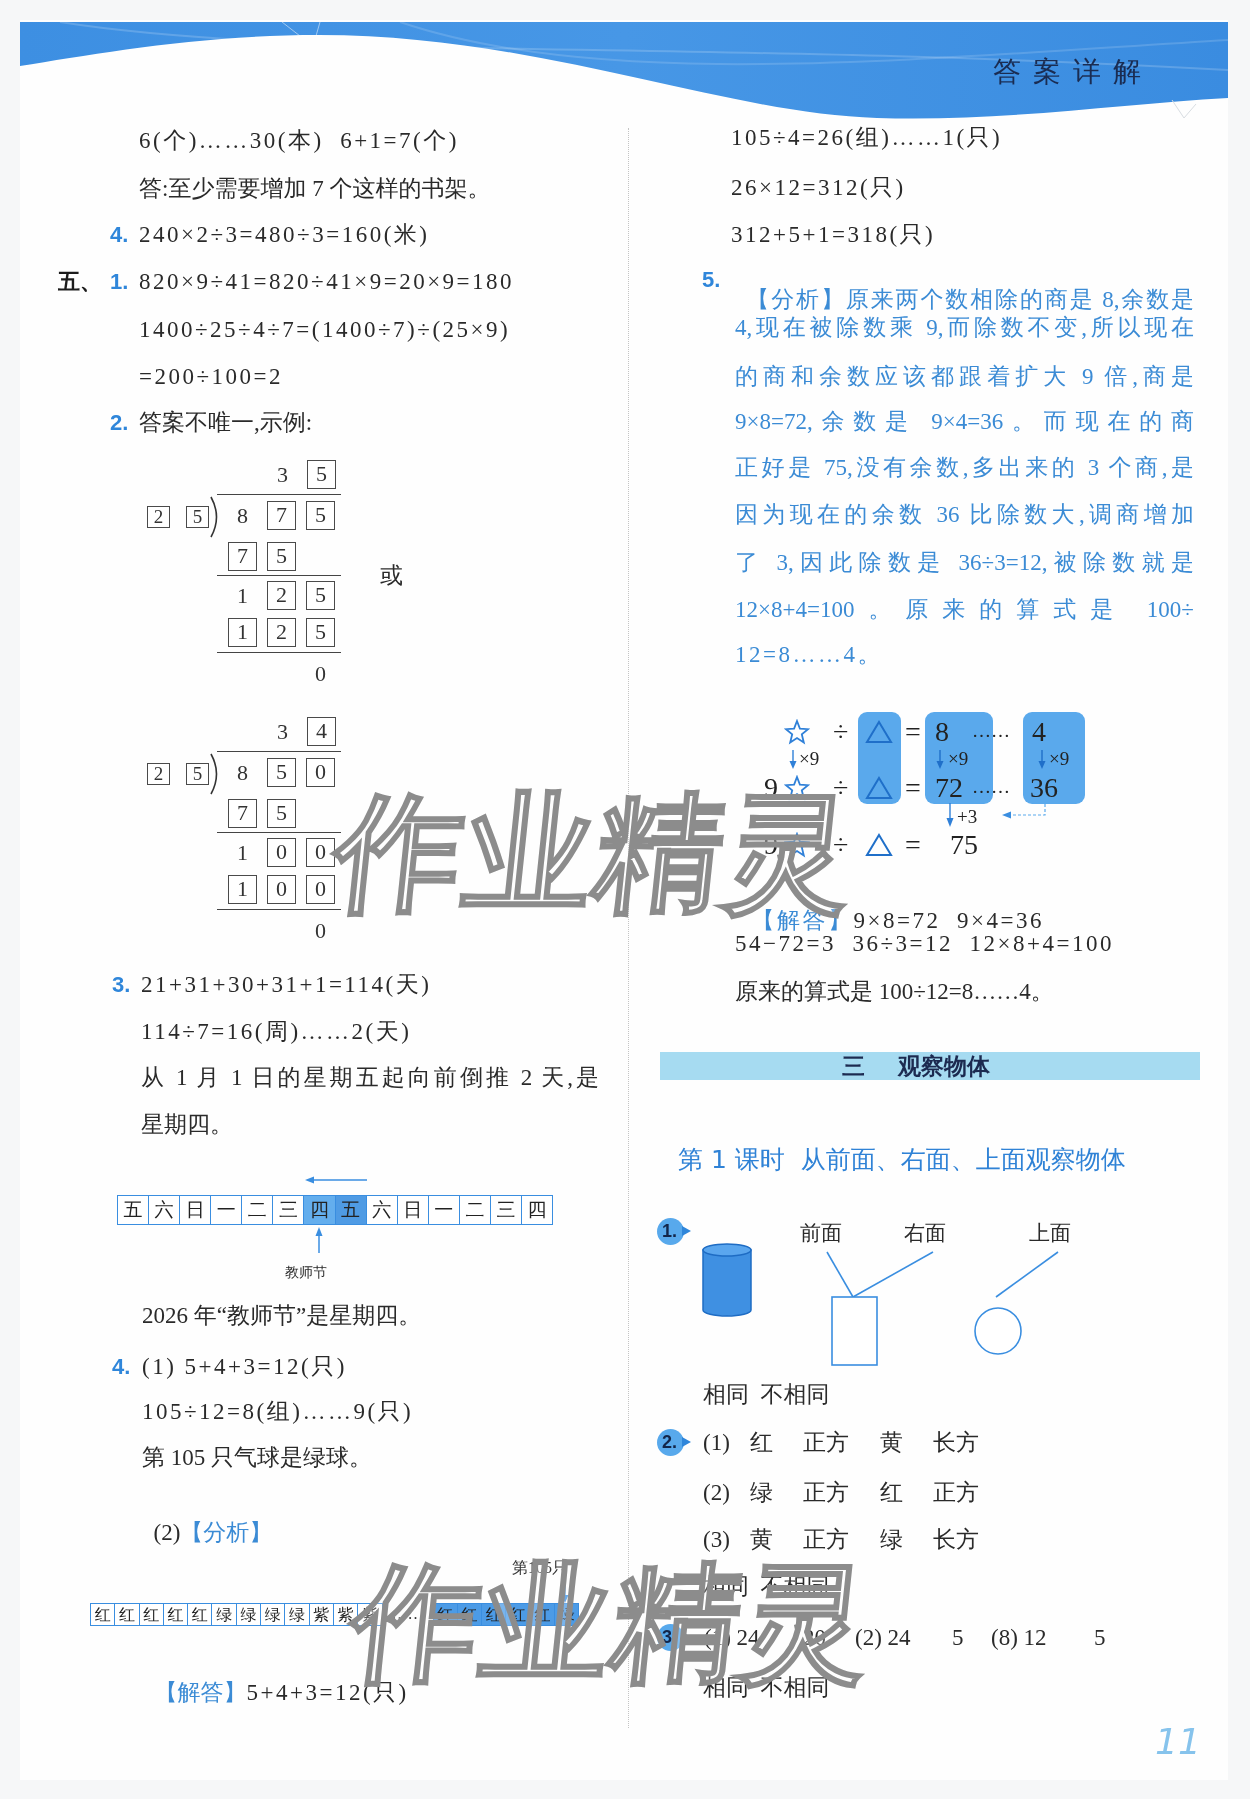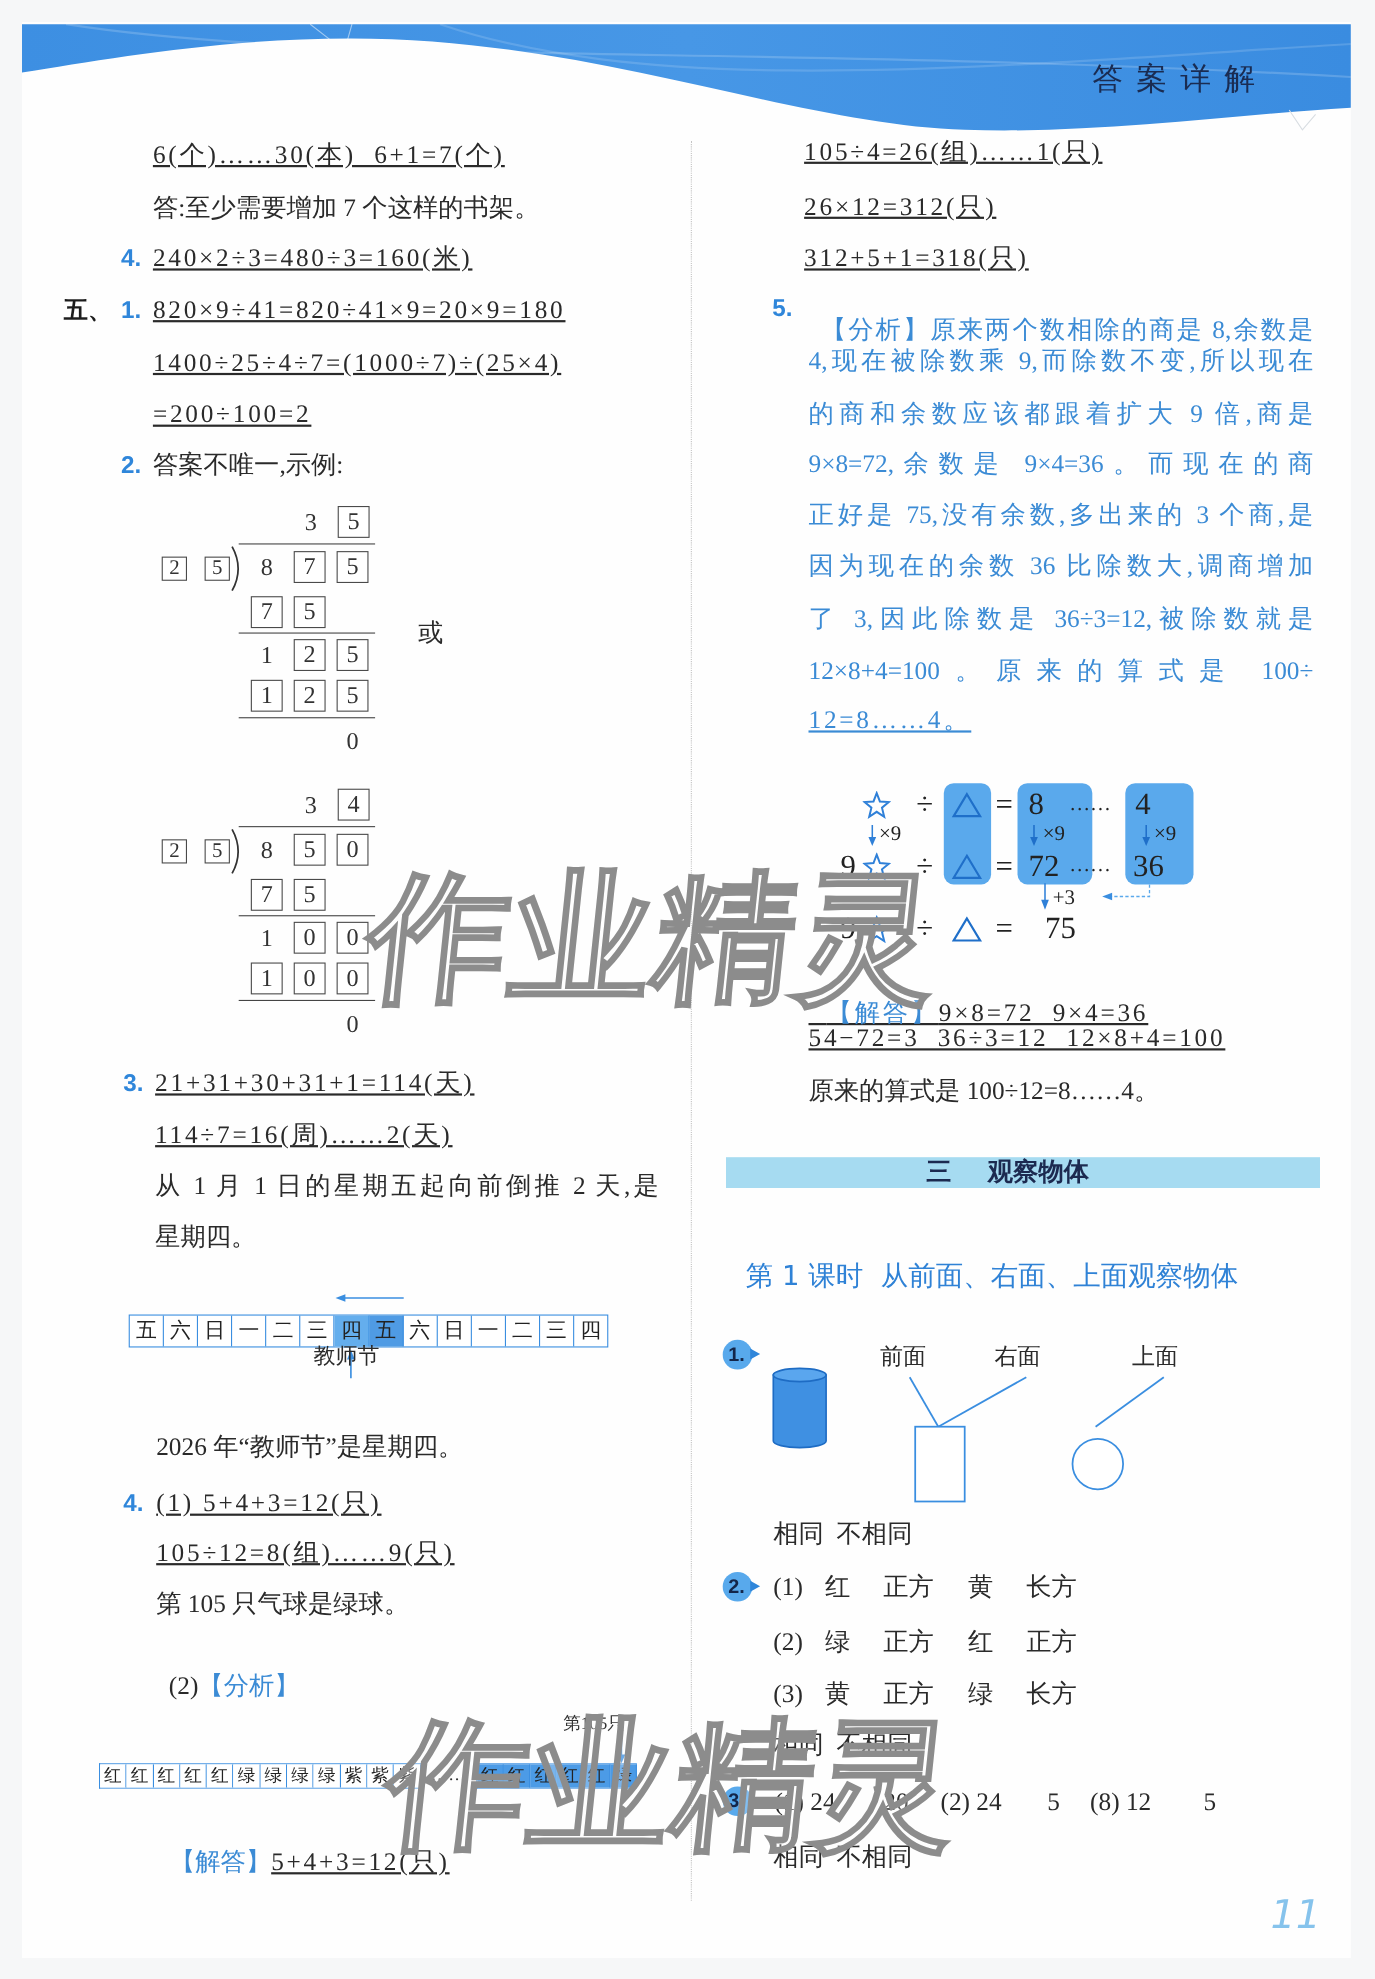--- a/index.html
+++ b/index.html
@@ -1,21 +1,21 @@
 <!DOCTYPE html>
 <html><head>
 <meta charset="utf-8">
 <style>
 * { box-sizing: border-box; }
 html, body { margin:0; padding:0; }
 body { width:1250px; height:1799px; position:relative; overflow:hidden; background:#f6f7f8; font-family:"Liberation Serif","DejaVu Serif",serif; color:#2a2a2a; }
 .page { position:absolute; left:20px; top:20px; width:1208px; height:1760px; background:#fefefe; }
 .a { position:absolute; white-space:pre; }
 .t { position:absolute; white-space:pre; font-size:23px; line-height:28px; color:#2a2a2a; }
-.m { letter-spacing:2.5px;text-decoration:underline; }
+.m { letter-spacing:2.5px; }
 .num { position:absolute; font-family:"Liberation Sans","DejaVu Sans",sans-serif; font-weight:bold; color:#2f86da; font-size:22px; line-height:28px; white-space:pre; }
 .bold-black { color:#1c1c1c; }
 .blue { color:#3b8bd5; }
 .just { text-align:justify; text-align-last:justify; width:463px; }
 .tag { color:#3b8bd5; }
 .head-title { position:absolute; left:993px; top:56px; font-family:"DejaVu Sans","Liberation Sans",sans-serif; font-size:28px; line-height:32px; letter-spacing:12px; color:#1a2c52; white-space:pre; }
 .divider { position:absolute; left:628px; top:128px; height:1600px; width:0; border-left:1.5px dotted #c4c4c4; }
 
 
 .dv { position:absolute; width:260px; height:230px; }
@@ -84,21 +84,21 @@
 
 <div class="t m" style="left:139px;top:127px">6(个)……30(本)  6+1=7(个)</div>
 <div class="t" style="left:139px;top:175px">答:至少需要增加 7 个这样的书架。</div>
 
 <div class="num" style="left:110px;top:221px">4.</div>
 <div class="t m" style="left:139px;top:221px">240×2÷3=480÷3=160(米)</div>
 
 <div class="num bold-black" style="left:58px;top:268px">五、</div>
 <div class="num" style="left:110px;top:268px">1.</div>
 <div class="t m" style="left:139px;top:268px">820×9÷41=820÷41×9=20×9=180</div>
-<div class="t m" style="left:139px;top:316px">1400÷25÷4÷7=(1000÷7)÷(25×4)</div>
+<div class="t m" style="left:139px;top:316px">1400÷25÷4÷7=(1400÷7)÷(25×9)</div>
 <div class="t m" style="left:139px;top:363px">=200÷100=2</div>
 
 <div class="num" style="left:110px;top:409px">2.</div>
 <div class="t" style="left:139px;top:409px">答案不唯一,示例:</div>
 
 <div class="dv" style="left:140px;top:455px">
   <span class="dg" style="left:128px;top:5px">3</span>
   <span class="bx" style="left:167px;top:5px">5</span>
   <div class="rule" style="top:39px"></div>
   <span class="bx sm" style="left:7px;top:51px">2</span>
@@ -171,21 +171,21 @@
   <span>日</span>
   <span>一</span>
   <span>二</span>
   <span>三</span>
   <span>四</span>
 </div>
 <svg class="a" style="left:312px;top:1226px" width="14" height="28">
   <line x1="7" y1="8" x2="7" y2="27" stroke="#3a8ee0" stroke-width="1.5"></line>
   <polygon points="7,1 3.5,10 10.5,10" fill="#3a8ee0"></polygon>
 </svg>
-<div class="vl" style="left:285px;top:1220px;font-size:20px">教师节</div>
+<div class="vl" style="left:285px;top:1260px;font-size:14px">教师节</div>
 <div class="t" style="left:142px;top:1302px">2026 年“教师节”是星期四。</div>
 
 <div class="num" style="left:112px;top:1353px">4.</div>
 <div class="t m" style="left:142px;top:1353px">(1) 5+4+3=12(只)</div>
 <div class="t m" style="left:142px;top:1398px">105÷12=8(组)……9(只)</div>
 <div class="t" style="left:142px;top:1444px">第 105 只气球是绿球。</div>
 <div class="t" style="left:142px;top:1491px">
   <span>(2)</span><span class="tag">【分析】</span>
 </div>
 

